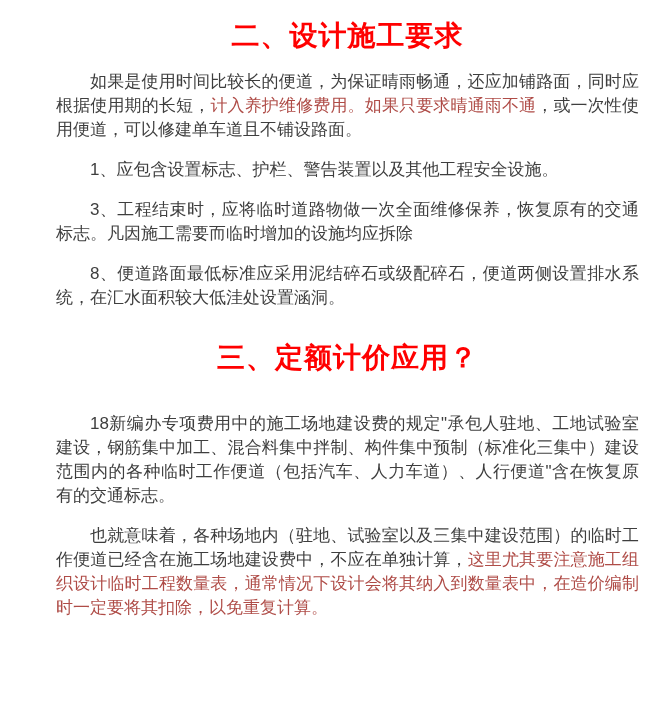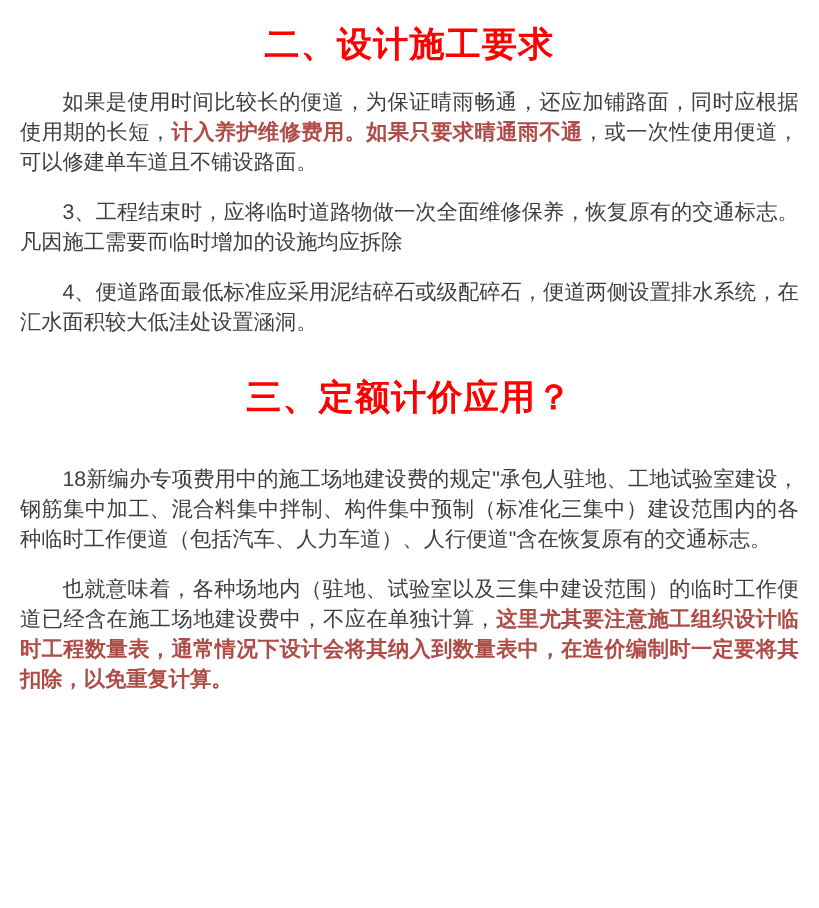--- a/index.html
+++ b/index.html
@@ -8,20 +8,21 @@
     background: #ffffff;
   }
   body {
     width: 655px;
     height: 726px;
     overflow: hidden;
     font-family: "Liberation Sans", "DejaVu Sans", sans-serif;
   }
   .doc {
     padding: 0 16px;
+    margin-left: 40px;
   }
   .section-title {
     font-size: 28px;
     line-height: 36px;
     font-weight: 700;
     color: #ff0000;
     text-align: center;
     margin: 18px 0 14px 0;
     letter-spacing: 1px;
   }
@@ -31,38 +32,39 @@
   .para {
     font-size: 17px;
     line-height: 24px;
     color: #3e3e3e;
     text-align: justify;
     text-indent: 2em;
     margin: 16px 0;
     word-break: break-all;
   }
   .para .run { color: inherit; }
-  .para .red { color: #af4c47; font-weight: bold; }
+  .para .red { color: #af4c47; }
   .para .bold, .para.bold { font-weight: 400; }
 </style>
 </head>
 <body>
 
 <div class="doc">
 
   <h2 class="section-title">二、设计施工要求</h2>
 
   <p class="para"><span class="run">如果是使用时间比较长的便道，为保证晴雨畅通，还应加铺路面，同时应根据使用期的长短，</span><span class="run red">计入养护维修费用。如果只要求晴通雨不通</span><span class="run">，或一次性使用便道，可以修建单车道且不铺设路面。</span></p>
 
+  <p class="para"><span class="run">1、应包含设置标志、护栏、警告装置以及其他工程安全设施。</span></p>
 
 
   <p class="para bold"><span class="run">3、工程结束时，应将临时道路物做一次全面维修保养，恢复原有的交通标志。凡因施工需要而临时增加的设施均应拆除</span></p>
 
 
-  <p class="para bold"><span class="run">4、便道路面最低标准应采用泥结碎石或级配碎石，便道两侧设置排水系统，在汇水面积较大低洼处设置涵洞。</span></p>
+  <p class="para bold"><span class="run">8、便道路面最低标准应采用泥结碎石或级配碎石，便道两侧设置排水系统，在汇水面积较大低洼处设置涵洞。</span></p>
 
   <h2 class="section-title second">三、定额计价应用？</h2>
 
   <p class="para"><span class="run">18新编办专项费用中的施工场地建设费的规定"承包人驻地、工地试验室建设，钢筋集中加工、混合料集中拌制、构件集中预制（标准化三集中）建设范围内的</span><span class="run bold">各种临时工作便道</span><span class="run">（包括汽车、人力车道）、人行便道"含在</span><span class="run bold">恢复原有的交通标志。</span></p>
 
   <p class="para"><span class="run">也就意味着，各种场地内（驻地、试验室以及三集中建设范围）的临时工作便道已经含在施工场地建设费中，不应在单独计算，</span><span class="run red">这里尤其要注意施工组织设计临时工程数量表，通常情况下设计会将其纳入到数量表中，在造价编制时一定要将其扣除，以免重复计算。</span></p>
 
 </div>
 
 </body></html>

